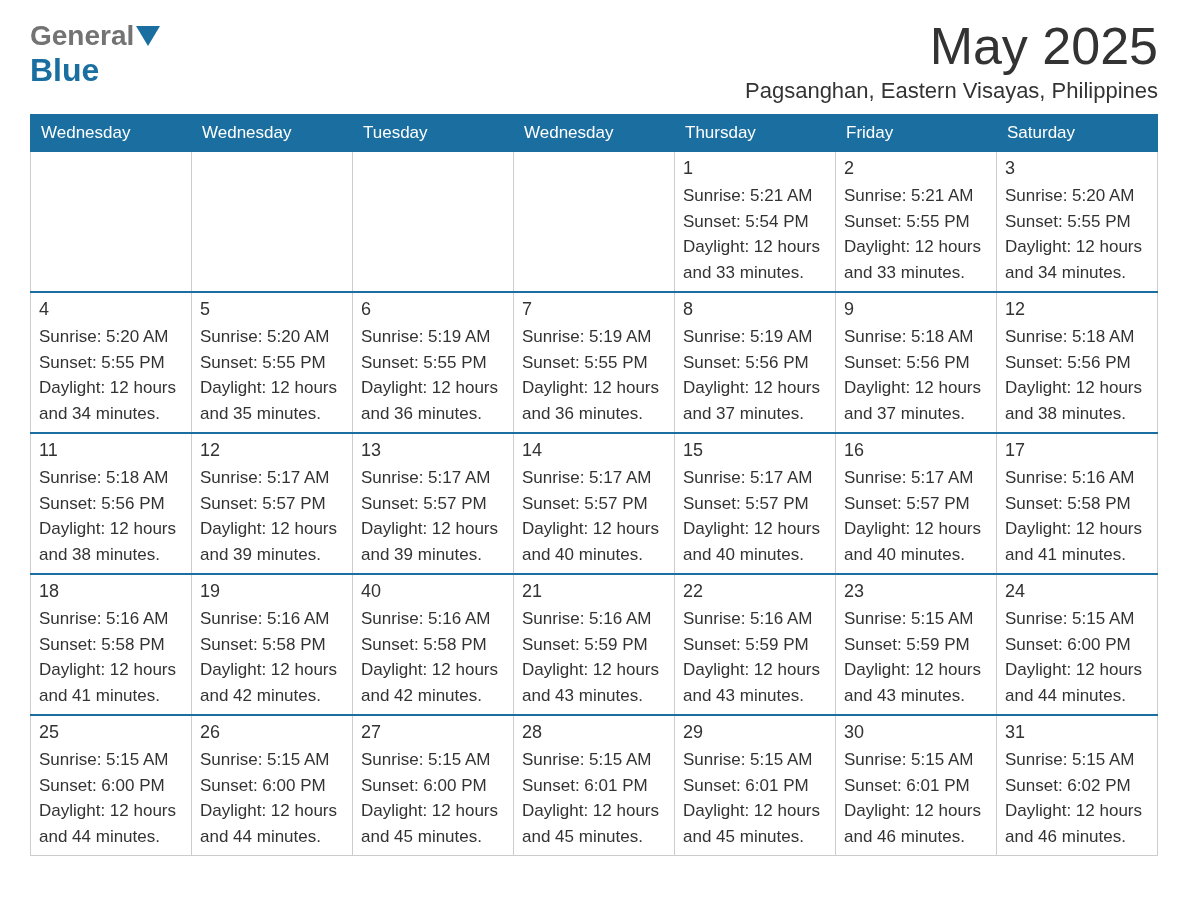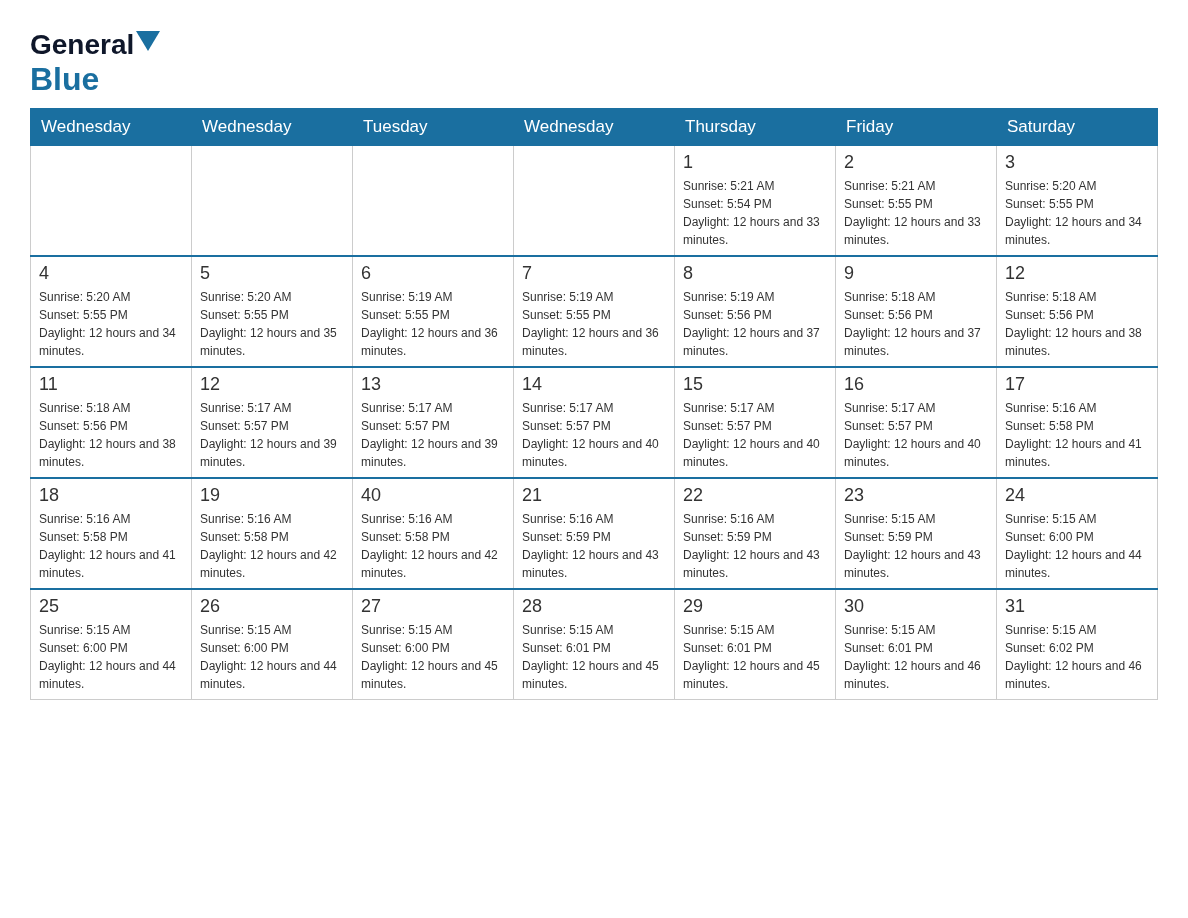--- a/index.html
+++ b/index.html
@@ -21,21 +21,21 @@
       flex-direction: column;
       align-items: flex-start;
     }
     .logo-text {
       display: flex;
       align-items: center;
       font-size: 28px;
       font-weight: bold;
       color: #333;
     }
-    .logo-general { color: #0f172a; margin-top: 9px; }
+    .logo-general { color: #737373; }
     .logo-triangle {
       display: inline-block;
       width: 0;
       height: 0;
       border-left: 12px solid transparent;
       border-right: 12px solid transparent;
       border-top: 20px solid #1a6fa0;
       margin: 0 2px;
       vertical-align: middle;
     }
@@ -73,21 +73,21 @@
       width: 14.28%;
       height: 110px;
     }
     .day-number {
       font-size: 18px;
       color: #333;
       font-weight: normal;
       margin-bottom: 4px;
     }
     .day-info {
-      font-size: 12px;
+      font-size: 17px;
       color: #333;
       line-height: 1.5;
     }
     .empty-cell {
       background: #fff;
     }
     .row-divider td {
       border-top: 2px solid #1a6fa0;
     }
   </style>
@@ -97,20 +97,24 @@
 <div class="header">
   <div class="logo">
     <div class="logo-text">
       <span class="logo-general">General</span>
       <span class="logo-triangle"></span>
     </div>
     <div>
       <span class="logo-blue">Blue</span>
     </div>
   </div>
+  <div class="title-section">
+    <div class="month-title">May 2025</div>
+    <div class="location-title">Pagsanghan, Eastern Visayas, Philippines</div>
+  </div>
 </div>
 
 <table class="calendar">
   <thead>
     <tr>
     <th>Wednesday</th>
         <th>Wednesday</th>
         <th>Tuesday</th>
         <th>Wednesday</th>
         <th>Thursday</th>

